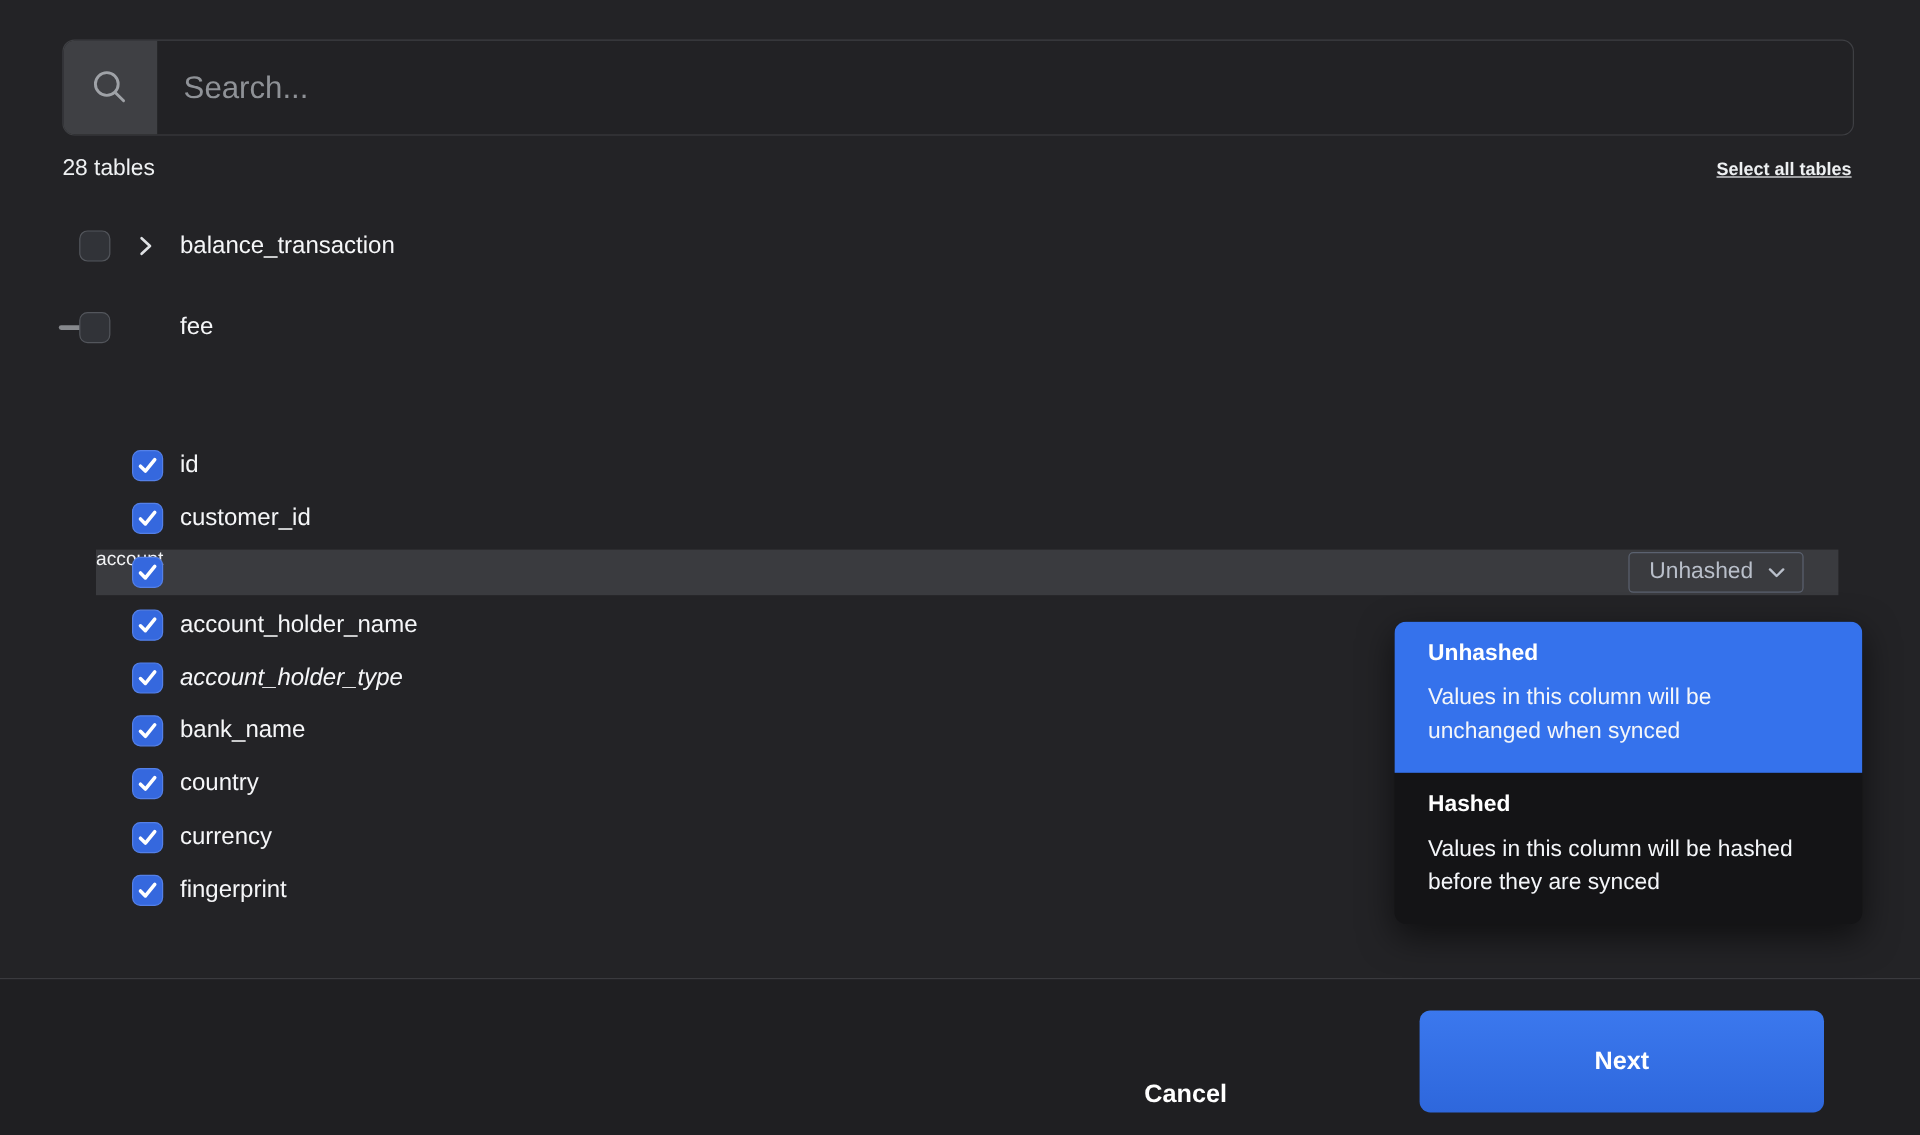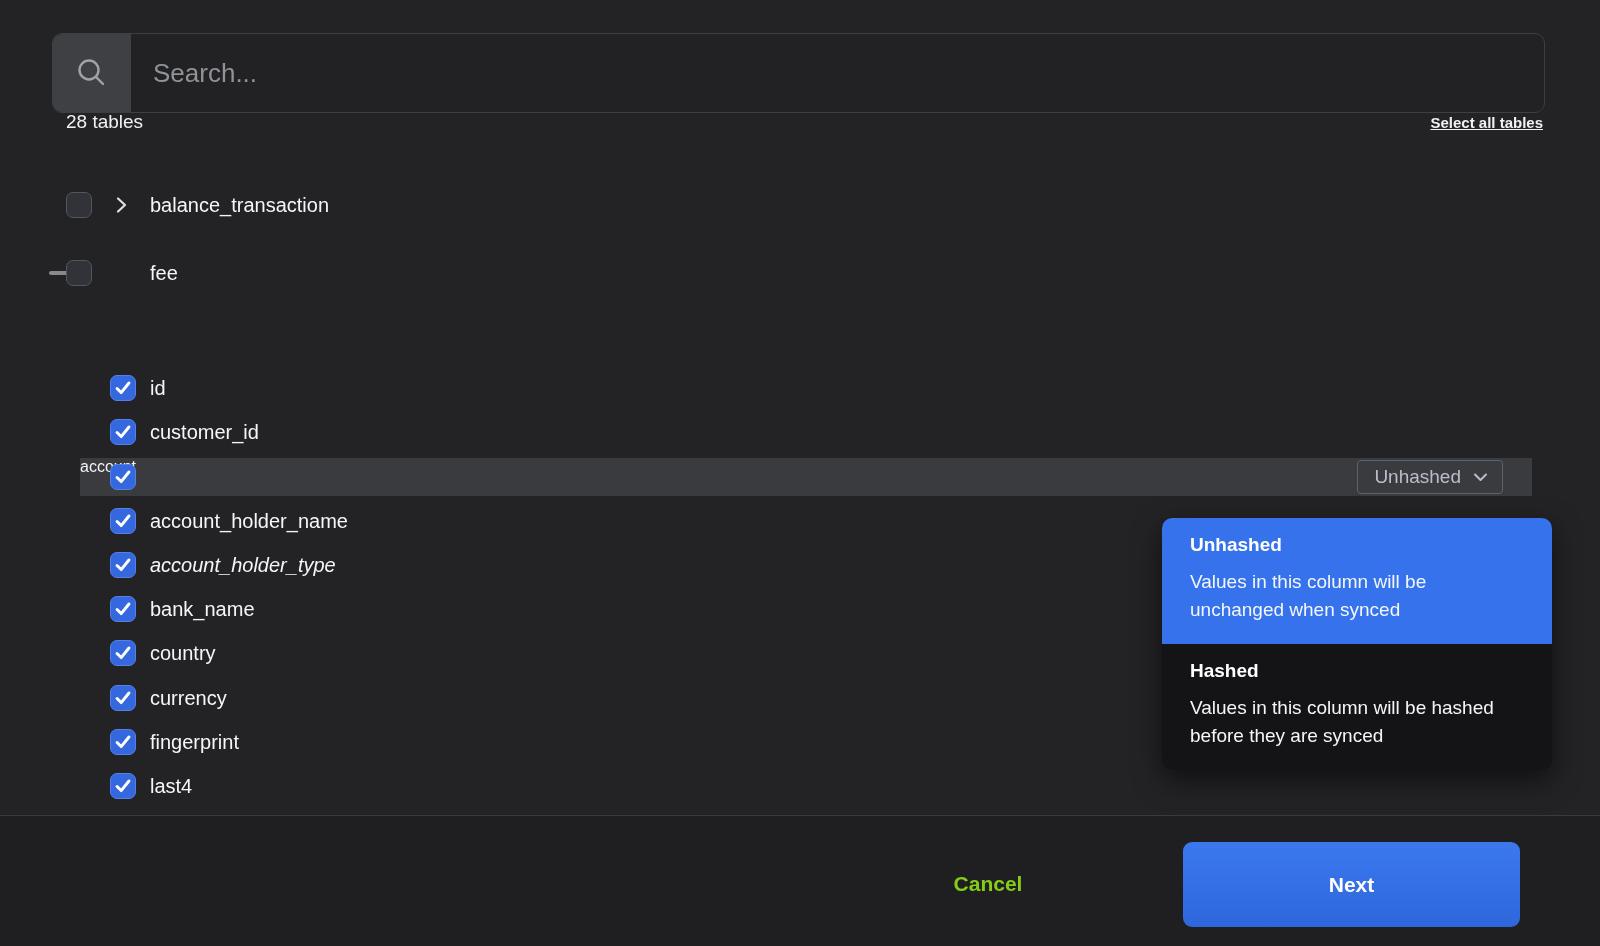--- a/index.html
+++ b/index.html
@@ -24,22 +24,22 @@
     display:flex;align-items:center;justify-content:center;
   }
   .search-input{
     flex:1;background:transparent;border:none;outline:none;
     color:#a3a3a3;font-size:26px;padding:0 0 0 22px;font-family:inherit;
   }
   .search-input::placeholder{color:#8f9297;}
 
   
   .list-header{
-    position:absolute;left:52px;right:57px;top:107px;height:30px;
-    display:flex;justify-content:space-between;align-items:center;margin-left:14px;
+    position:absolute;left:52px;right:57px;top:126px;height:30px;
+    display:flex;justify-content:space-between;align-items:center;
   }
   .count{font-size:19px;color:#eef0f2;}
   .select-all{
     font-size:15px;font-weight:700;color:#eef0f2;
     text-decoration:underline;cursor:pointer;background:none;border:none;
     font-family:inherit;padding:0;
   }
 
   
   .row{position:absolute;left:0;width:1600px;height:38px;}
@@ -87,22 +87,22 @@
   .option.selected{background:#3572ec;}
   .option-title{font-size:19px;font-weight:700;color:#ffffff;margin-bottom:12px;}
   .option-desc{font-size:19px;line-height:28px;color:#f4f6f9;}
 
   
   .footer{
     position:absolute;left:0;right:0;top:815px;bottom:0;
     background:#1f1f22;border-top:1px solid #3a3a3e;
   }
   .cancel-btn{
-    position:absolute;left:920px;top:860px;width:136px;height:48px;
-    background:none;border:none;color:#84cc16;
+    position:absolute;left:920px;top:888px;width:136px;height:48px;
+    background:none;border:none;color:#ffffff;
     font-size:21px;font-weight:700;font-family:inherit;cursor:pointer;
     display:flex;align-items:center;justify-content:center;
   }
   .next-btn{
     position:absolute;left:1183px;top:842px;width:337px;height:85px;
     border:none;border-radius:9px;
     background:linear-gradient(180deg,#3b78ee,#2e67dc);
     color:#ffffff;font-size:21px;font-weight:700;font-family:inherit;cursor:pointer;
     display:flex;align-items:center;justify-content:center;
   }
@@ -228,28 +228,20 @@
 
   <div class="row" style="top:723px;">
     <span class="cb cb-child checked">
       <svg width="22" height="22" viewBox="0 0 24 24" fill="none">
           <path d="M5.5 12.5 L10 17 L18.5 6.5" stroke="#ffffff" stroke-width="3.2" stroke-linecap="round" stroke-linejoin="round"></path>
         </svg>
     </span>
     <span class="label">fingerprint</span>
   </div>
 
-  <div class="row" style="top:767px;">
-    <span class="cb cb-child checked">
-      <svg width="22" height="22" viewBox="0 0 24 24" fill="none">
-          <path d="M5.5 12.5 L10 17 L18.5 6.5" stroke="#ffffff" stroke-width="3.2" stroke-linecap="round" stroke-linejoin="round"></path>
-        </svg>
-    </span>
-    <span class="label">last4</span>
-  </div>
 
   <div class="dropdown">
     <div class="option selected">
       <div class="option-title">Unhashed</div>
       <div class="option-desc">Values in this column will be unchanged when synced</div>
     </div>
     <div class="option">
       <div class="option-title">Hashed</div>
       <div class="option-desc">Values in this column will be hashed before they are synced</div>
     </div>

